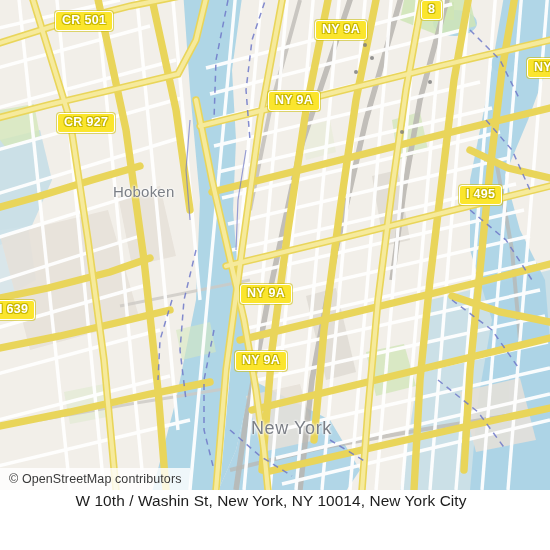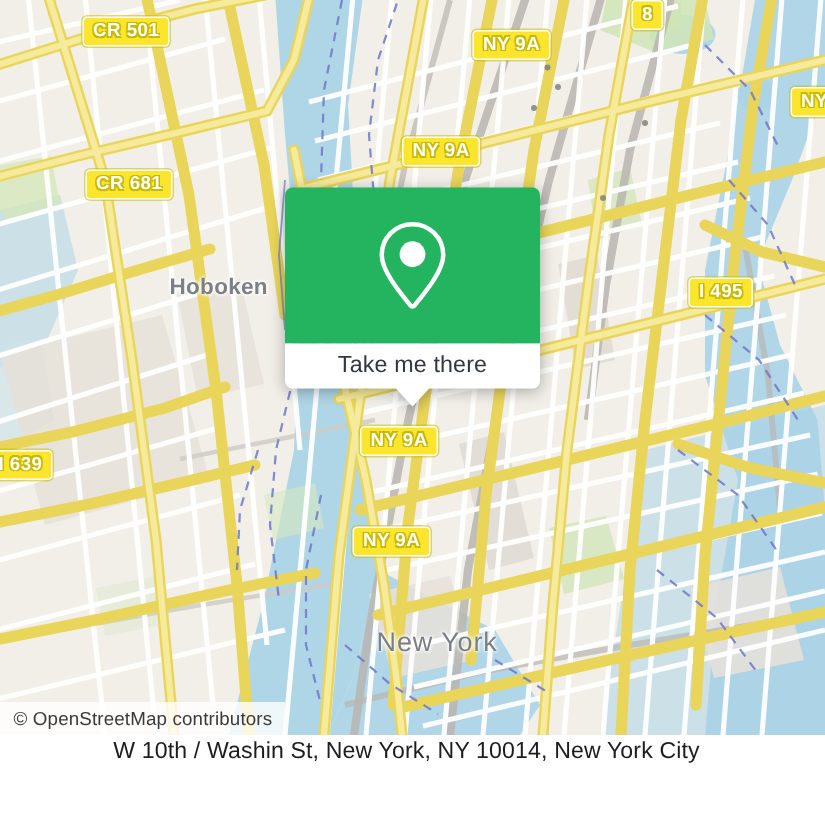--- a/index.html
+++ b/index.html
@@ -54,21 +54,21 @@
     line-height: 15px;
   }
 
   .place {
     position: absolute;
     color: #7b7f86;
     white-space: nowrap;
     z-index: 18;
     text-shadow: 0 0 3px #fff, 0 0 3px #fff, 0 0 2px #fff;
   }
-  .place.town { font-size: 15px; letter-spacing: .2px; font-weight: bold; }
+  .place.town { font-size: 15px; letter-spacing: .2px; }
   .place.city { font-size: 18px; letter-spacing: .6px; }
 
   
   .callout {
     position: absolute;
     left: 190px; top: 125px;
     width: 170px; height: 134px;
     border-radius: 5px;
     overflow: visible;
     z-index: 60;
@@ -314,47 +314,33 @@
           <circle cx="365" cy="45" r="2"></circle>
             <circle cx="372" cy="58" r="2"></circle>
           <circle cx="356" cy="72" r="2"></circle>
             <circle cx="430" cy="82" r="2"></circle>
           <circle cx="402" cy="132" r="2"></circle>
         </g>
       </g>
     </svg>
 
     <div class="shield" style="left:55px; top:11px;">CR 501</div>
-    <div class="shield" style="left:57px; top:113px;">CR 681</div>
+    <div class="shield" style="left:57px; top:113px;">CR 927</div>
     <div class="shield" style="left:315px; top:20px;">NY 9A</div>
     <div class="shield" style="left:421px; top:0px;">8</div>
     <div class="shield" style="left:527px; top:58px;">NY 2</div>
     <div class="shield" style="left:268px; top:91px;">NY 9A</div>
     <div class="shield" style="left:459px; top:185px;">I 495</div>
     <div class="shield" style="left:-8px; top:300px;">I 639</div>
     <div class="shield" style="left:240px; top:284px;">NY 9A</div>
     <div class="shield" style="left:235px; top:351px;">NY 9A</div>
 
     <div class="place town" style="left:113px; top:183px;">Hoboken</div>
     <div class="place city" style="left:251px; top:418px;">New York</div>
 
-    <div class="callout">
-      <div class="callout-head">
-        <span>
-          <svg class="pin-svg" width="48" height="62" viewBox="0 0 48 62" aria-hidden="true">
-            <path d="M24 3.5 C12.6 3.5 3.5 12.6 3.5 24 C3.5 34 14 47 22.6 57.6 a1.8 1.8 0 0 0 2.8 0 C34 47 44.5 34 44.5 24 C44.5 12.6 35.4 3.5 24 3.5 Z" fill="none" stroke="#ffffff" stroke-width="3"></path>
-            <circle cx="24" cy="23.5" r="8.6" fill="#ffffff"></circle>
-          </svg>
-        </span>
-      </div>
-      <div class="callout-body">
-        <span class="callout-label">Take me there</span>
-      </div>
-      <div class="callout-tail"></div>
-    </div>
 
     <div class="attrib">
       <span>© OpenStreetMap contributors</span>
     </div>
   </div>
 
   <div class="footer">
     <div class="footer-text">W 10th / Washin St, New York, NY 10014, New York City</div>
   </div>
 

